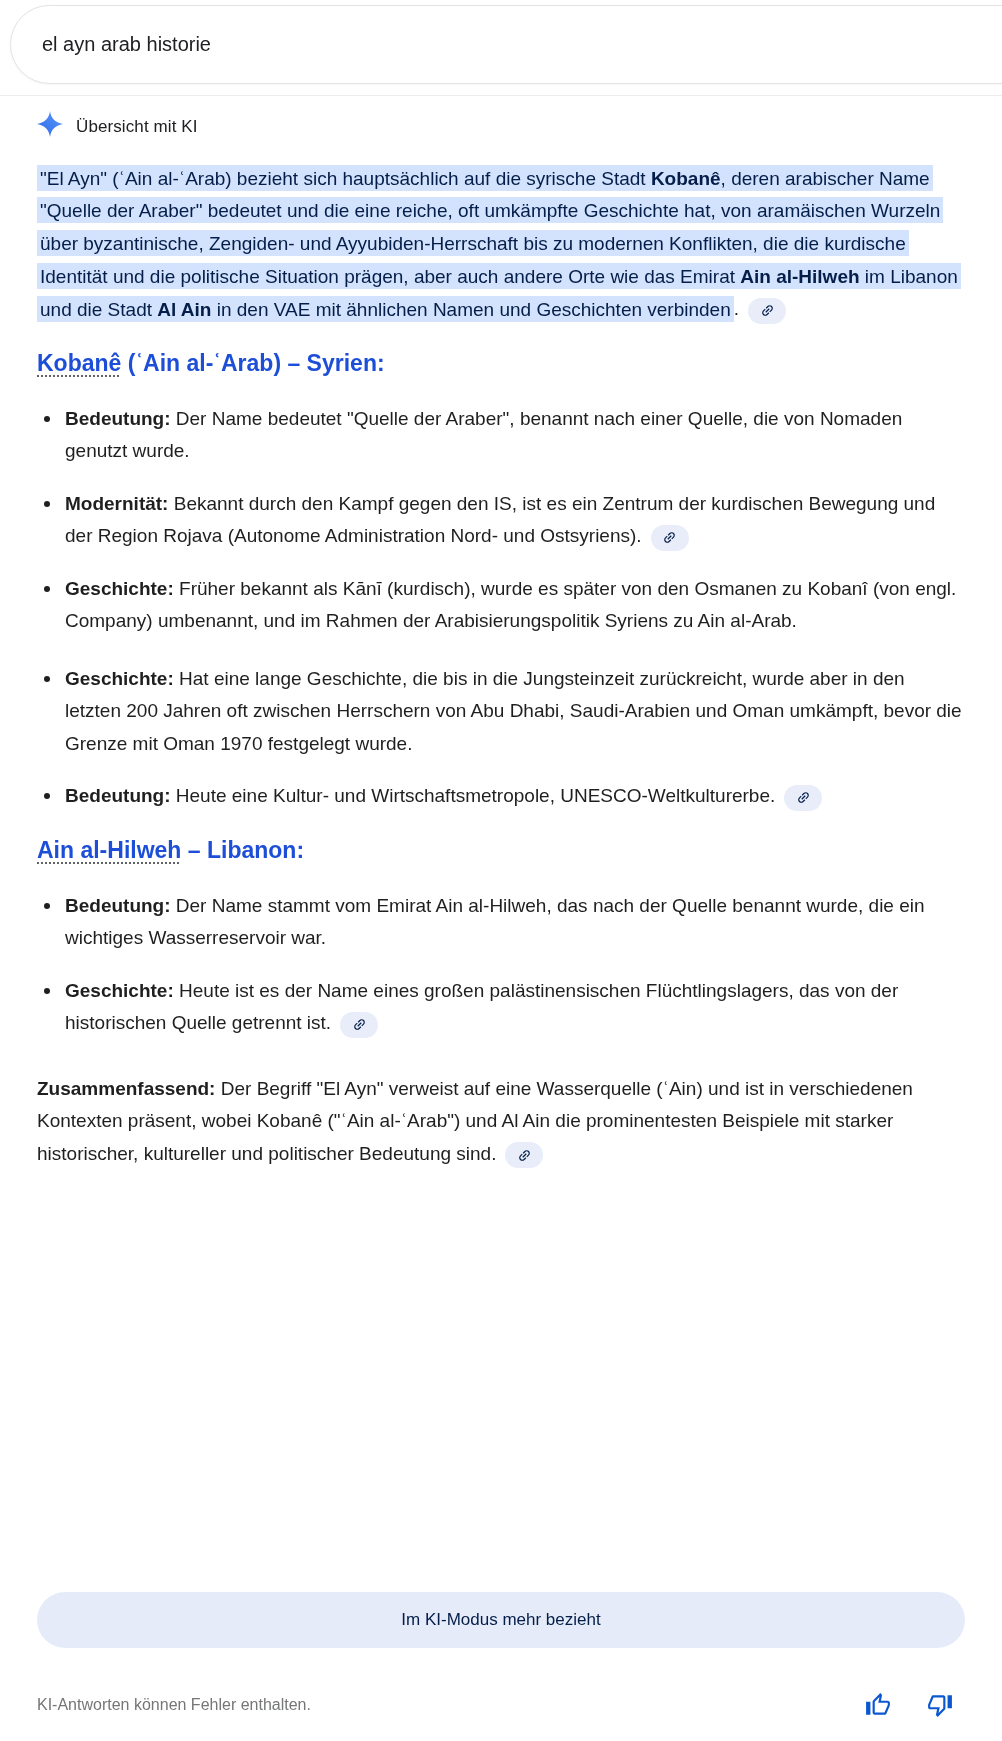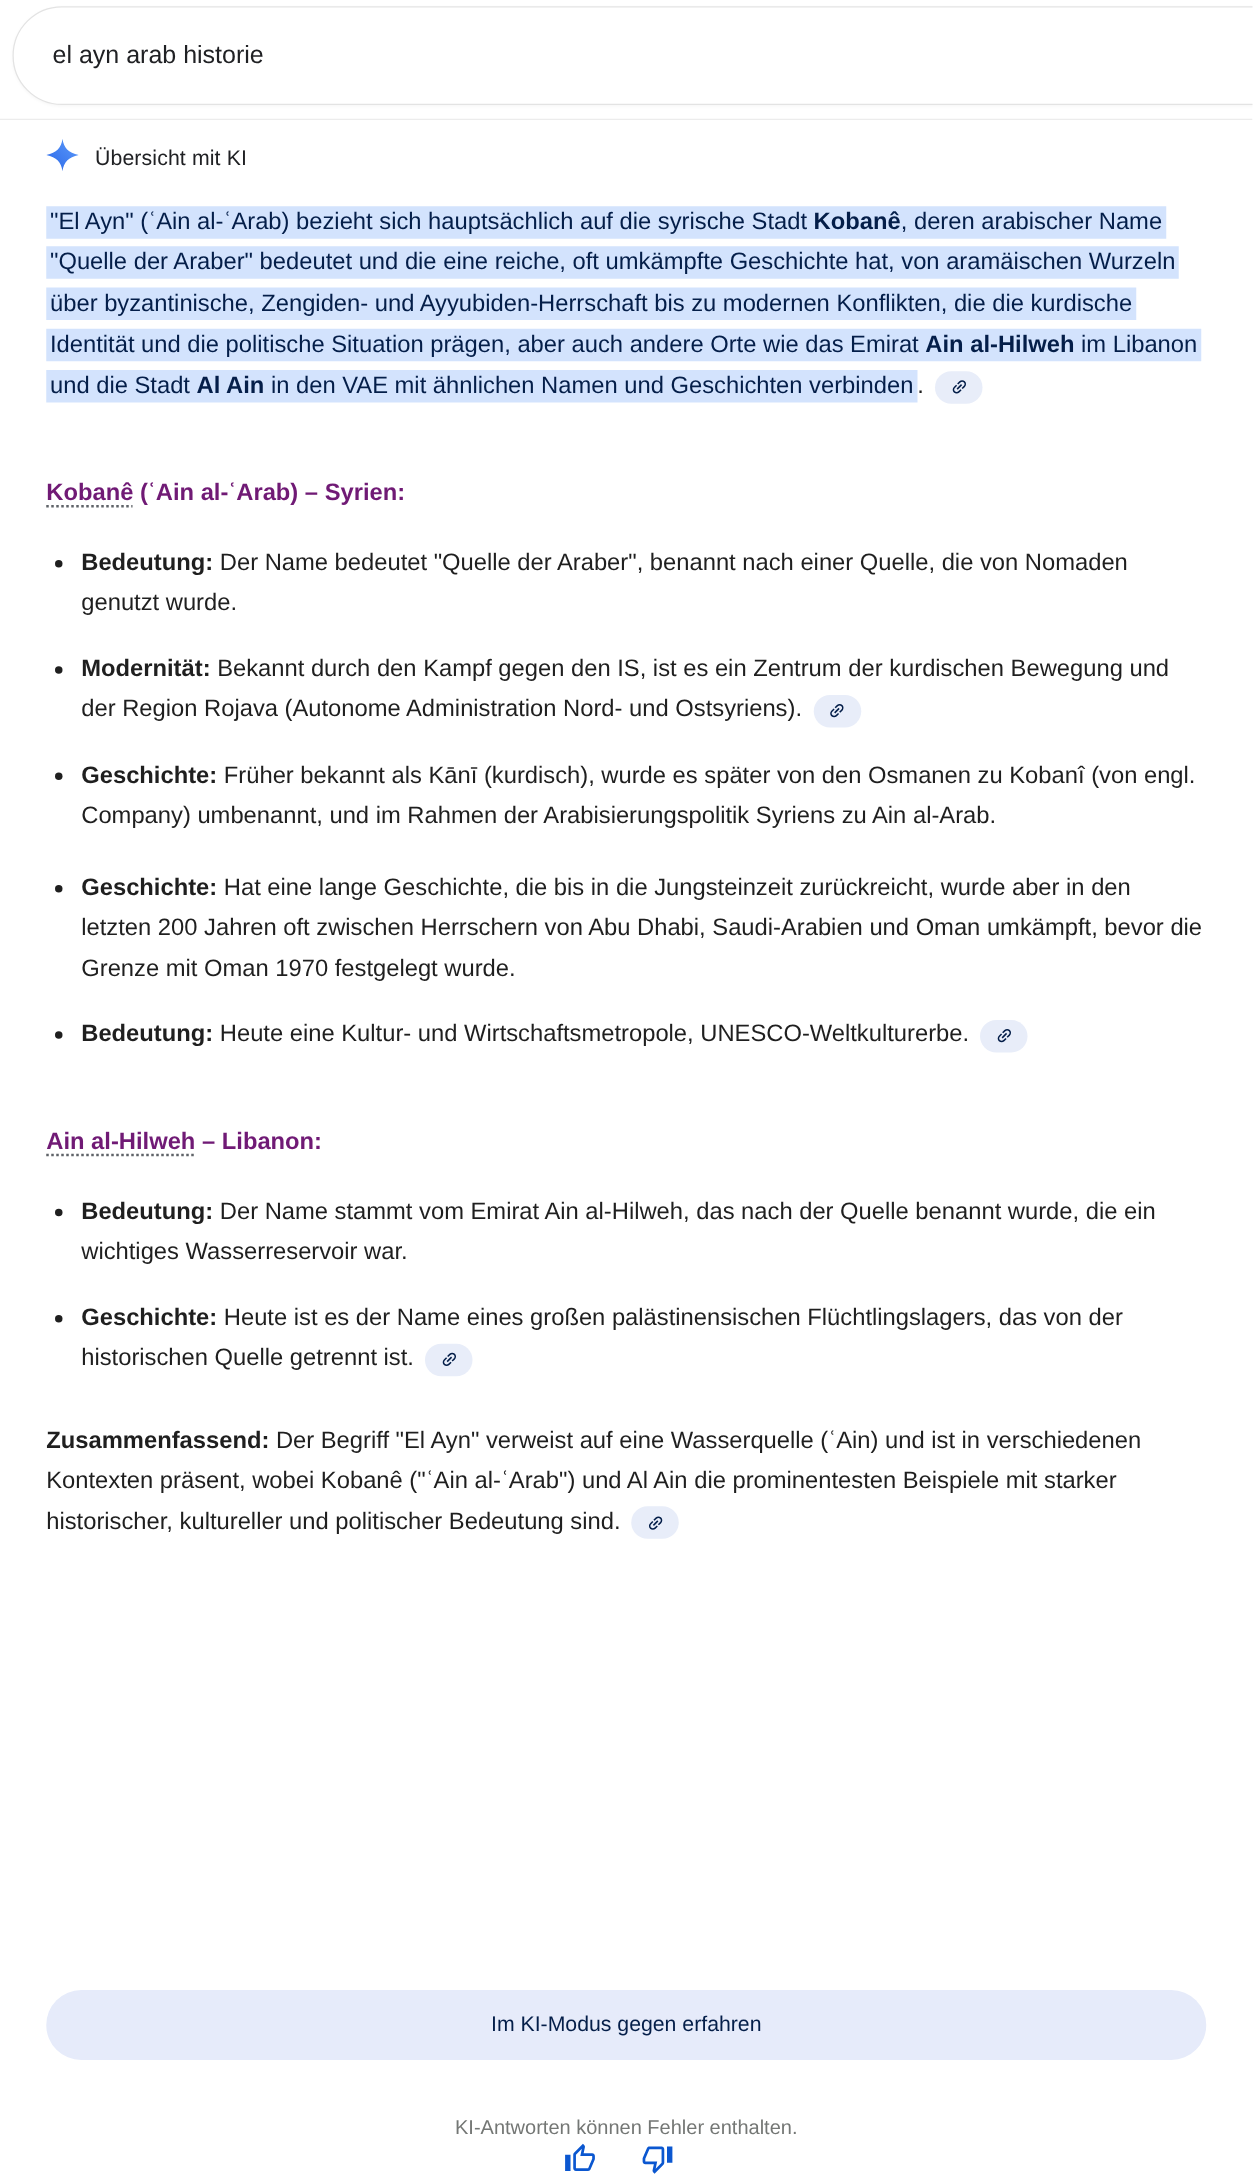--- a/index.html
+++ b/index.html
@@ -50,21 +50,21 @@
   .chip {
     display:inline-flex; align-items:center; justify-content:center;
     width:38px; height:26px; border-radius:999px;
     background:#e8edf9; vertical-align:-3px; margin-left:9px;
     cursor:pointer;
   }
   .chip svg { width:15px; height:15px; transform:rotate(-45deg); fill:#041e49; }
 
   
   h3.sec {
-    margin-top:54px; font-size:19px; font-weight:700; color:#701a75;
+    margin-top:22px; font-size:23px; font-weight:700; color:#1d4ed8;
     line-height:30px;
   }
   .du {
     text-decoration:underline dotted 1.5px #5f6368;
     text-underline-offset:5px;
   }
   ul.points { list-style:none; margin-top:25px; }
   ul.points li { position:relative; padding-left:28px; margin-bottom:20px; }
   ul.points li::before {
     content:""; position:absolute; left:7px; top:13px;
@@ -76,21 +76,21 @@
 
   
   .bottom { position:absolute; left:37px; right:37px; top:1592px; }
   .ai-mode-btn {
     width:100%; height:56px; border:none; border-radius:28px;
     background:#e6ebfa; color:#041e49;
     font-family:"Liberation Sans", sans-serif;
     font-size:17px; font-weight:500; cursor:pointer;
     display:flex; align-items:center; justify-content:center;
   }
-  .footer-row { margin-top:44px; display:flex; align-items:center; justify-content:space-between;flex-direction:column; }
+  .footer-row { margin-top:44px; display:flex; align-items:center; justify-content:space-between; }
   .disclaimer { font-size:16px; color:#747775; line-height:22px; }
   .fb { display:flex; align-items:center; gap:36px; padding-right:12px; }
   .fb-btn { background:none; border:none; cursor:pointer; width:26px; height:26px; padding:0; }
   .fb-btn svg { width:26px; height:26px; fill:#0b57d0; }
   .flip { transform:rotate(180deg); }
 </style>
 </head>
 <body>
 
 <div class="search-area">
@@ -153,21 +153,21 @@
 
   <p class="summary"><span class="lead">Zusammenfassend:</span><span> Der Begriff "El Ayn" verweist auf eine Wasserquelle (ʿAin) und ist in verschiedenen Kontexten präsent, wobei Kobanê ("ʿAin al-ʿArab") und Al Ain die prominentesten Beispiele mit starker historischer, kultureller und politischer Bedeutung sind.</span><span class="chip">
         <svg viewBox="0 0 24 24">
           <path d="M3.9 12c0-1.71 1.39-3.1 3.1-3.1h4V7H7c-2.76 0-5 2.24-5 5s2.24 5 5 5h4v-1.9H7c-1.71 0-3.1-1.39-3.1-3.1zM8 13h8v-2H8v2zm9-6h-4v1.9h4c1.71 0 3.1 1.39 3.1 3.1s-1.39 3.1-3.1 3.1h-4V17h4c2.76 0 5-2.24 5-5s-2.24-5-5-5z"></path>
         </svg>
       </span></p>
 
 </div>
 
 <div class="bottom">
-  <button class="ai-mode-btn">Im KI-Modus gegen erfahren</button>
+  <button class="ai-mode-btn">Im KI-Modus mehr bezieht</button>
   <div class="footer-row">
     <span class="disclaimer">KI-Antworten können Fehler enthalten.</span>
     <span class="fb">
       <button class="fb-btn" aria-label="thumbs up">
         <svg viewBox="0 0 24 24">
             <path d="M21 8h-6.31l.95-4.57.03-.32c0-.41-.17-.79-.44-1.06L14.17 1 7.58 7.59C7.22 7.95 7 8.45 7 9v10c0 1.1.9 2 2 2h9c.83 0 1.54-.5 1.84-1.22l3.02-7.05c.09-.23.14-.47.14-.73v-2c0-1.1-.9-2-2-2zm0 4-3 7H9V9l4.34-4.34L12.23 10H21v2zM1 9h4v12H1z"></path>
           </svg>
       </button>
       <button class="fb-btn" aria-label="thumbs down">
         <svg class="flip" viewBox="0 0 24 24">

